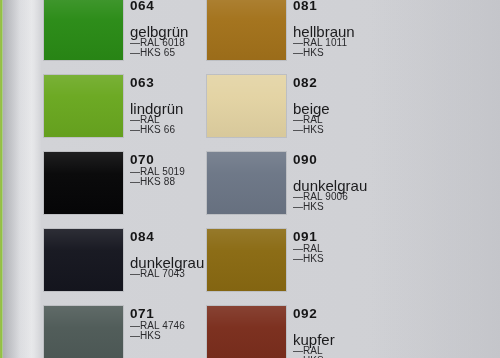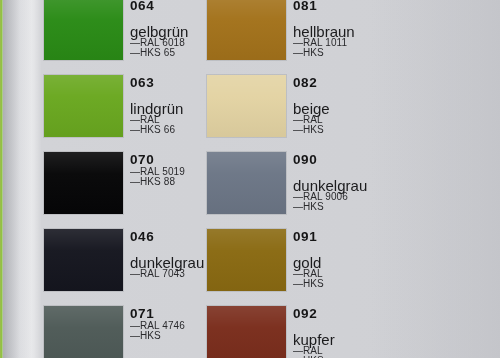--- a/index.html
+++ b/index.html
@@ -185,30 +185,29 @@
           <div class="ref"><span class="dash">—</span><span>RAL 9006</span></div>
           <div class="ref"><span class="dash">—</span><span>HKS</span></div>
         </div>
       </div>
     </div>
 
     <div class="row">
       <div class="cell left">
         <div class="swatch" style="background-color: rgb(21, 22, 31);"></div>
         <div class="label">
-          <div class="code">046</div>
+          <div class="code">084</div>
           <div class="cname">dunkelgrau</div>
           <div class="ref"><span class="dash">—</span><span>RAL 7043</span></div>
         </div>
       </div>
       <div class="cell right">
         <div class="swatch" style="background-color: rgb(138, 106, 18);"></div>
         <div class="label">
           <div class="code">091</div>
-          <div class="cname">gold</div>
           <div class="ref"><span class="dash">—</span><span>RAL</span></div>
           <div class="ref"><span class="dash">—</span><span>HKS</span></div>
         </div>
       </div>
     </div>
 
     <div class="row">
       <div class="cell left">
         <div class="swatch" style="background-color: rgb(78, 90, 87);"></div>
         <div class="label">

